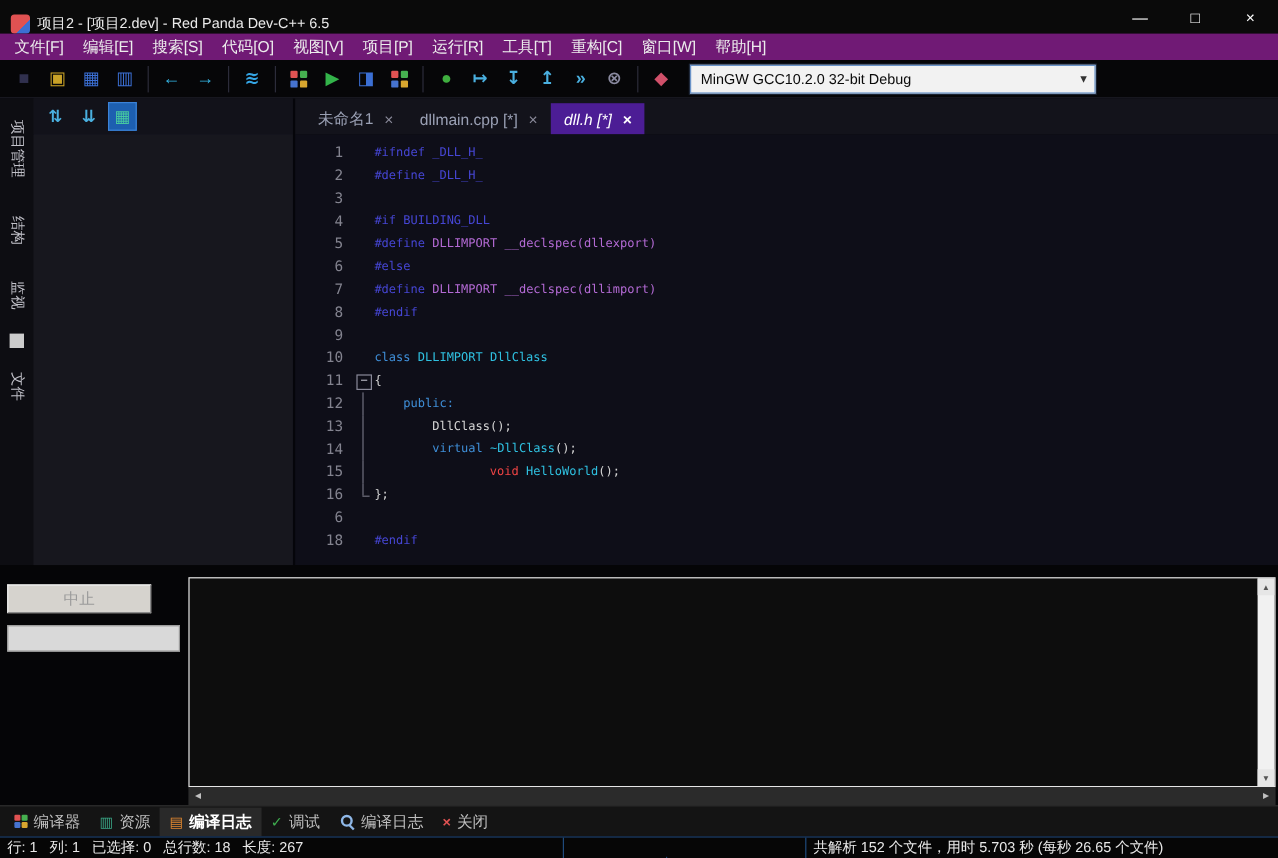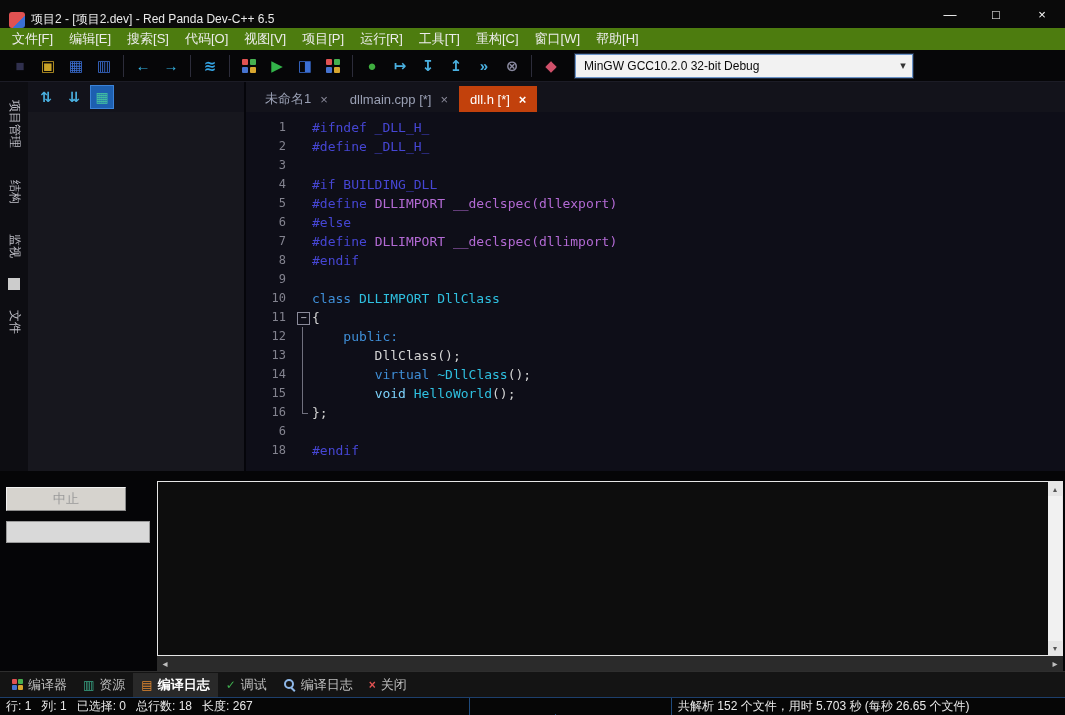--- a/index.html
+++ b/index.html
@@ -9,21 +9,21 @@
 
   
   .titlebar { height:28px; background:#0a0a0a; display:flex; align-items:flex-end; flex:none; }
   .app-icon { width:16px; height:16px; margin:0 6px 0 9px; border-radius:3px;
               background:linear-gradient(135deg,#e05252 0 62%,#3b6fd4 62% 100%); flex:none; }
   .title-text { color:#eaeaea; font-size:12px; }
   .win-controls { margin-left:auto; display:flex; height:100%; }
   .win-btn { width:46px; height:100%; color:#fff; font-size:13px; display:flex; align-items:center; justify-content:center; }
 
   
-  .menubar { height:22px; background:#4d7c0f; display:flex; align-items:center; padding-left:4px; flex:none; }
+  .menubar { height:22px; background:#701a75; display:flex; align-items:center; padding-left:4px; flex:none; }
   .menu-item { color:#ececec; font-size:13px; padding:2px 8px; }
 
   
   .toolbar { height:32px; background:#060608; border-bottom:1px solid #1c1c26; display:flex; align-items:center; padding:0 6px; flex:none; }
   .tb-buttons { display:flex; align-items:center; }
   .tb-btn { width:26px; height:26px; display:flex; align-items:center; justify-content:center; margin:0 1px; }
   .tb-glyph { font-size:15px; font-weight:bold; line-height:1; }
   .tb-sep { width:0; height:22px; border-left:1px solid #2c2c3a; margin:0 5px; }
   .grid4 { display:grid; grid-template-columns:6px 6px; grid-template-rows:6px 6px; gap:2px; }
   .grid4 span { display:block; border-radius:1px; }
@@ -44,34 +44,34 @@
   .left-panel { width:218px; flex:none; display:flex; flex-direction:column; background:#17171e; border-right:2px solid #05050a; }
   .panel-toolbar { height:30px; display:flex; align-items:center; padding-left:4px; background:#12121a; }
   .pt-btn { width:24px; height:24px; display:flex; align-items:center; justify-content:center; margin:0 2px; }
   .pt-btn.pressed { background:#1d5fb0; border:1px solid #3b82d8; }
   .pt-glyph { font-size:14px; font-weight:bold; }
   .project-tree { flex:1; background:#17171e; }
 
   .editor-col { flex:1; display:flex; flex-direction:column; min-width:0; }
   .tabbar { height:30px; background:#13131b; display:flex; align-items:flex-end; padding-left:8px; }
   .tab { display:flex; align-items:center; gap:9px; padding:0 11px; height:26px; font-size:13px; color:#9aa0b4; }
-  .tab.active { background:#c2410c; color:#ffffff; }
+  .tab.active { background:#4c1d95; color:#ffffff;font-style:italic; }
   .tab-close { font-size:13px; color:#8a8a9a; }
   .tab.active .tab-close { color:#ffffff; font-weight:bold; }
 
   .editor { flex:1; background:#0e0e18; overflow:hidden; padding-top:6px; font-family:"DejaVu Sans Mono",monospace; }
   .code-line { display:flex; height:19px; }
   .ln { width:50px; text-align:right; padding-right:10px; color:#83838f; font-size:12px; line-height:19px; flex:none; }
   .fold { width:16px; flex:none; position:relative; }
   .fold.line::before { content:''; position:absolute; left:6px; top:0; bottom:0; border-left:1px solid #70707e; }
   .fold.corner::before { content:''; position:absolute; left:6px; top:0; height:10px; border-left:1px solid #70707e; }
   .fold.corner::after { content:''; position:absolute; left:6px; top:10px; width:6px; border-top:1px solid #70707e; }
   .fold.box::before { content:'\2212'; position:absolute; left:1px; top:4px; width:11px; height:11px; line-height:9px;
                       text-align:center; font-size:10px; color:#c0c0cc; border:1px solid #8a8a9a; background:#0e0e18; }
-  .code { white-space:pre; font-size:13px; line-height:19px; }
+  .code { white-space:pre; font-size:10px; line-height:19px; }
 
   
   .bottom-area { height:200px; flex:none; display:flex; background:#050507; }
   .bottom-left { width:157px; flex:none; padding:16px 6px 0 6px; }
   .abort-btn { width:120px; height:24px; background:#d6d3ce; border:1px solid #f2f2f2; border-right-color:#8a8a8a; border-bottom-color:#8a8a8a;
                color:#9a9a9a; font-size:13px; display:flex; align-items:center; justify-content:center; }
   .progress-field { width:144px; height:22px; margin-top:10px; background:#d9d9d9; border:1px solid #9a9a9a; }
   .log-wrap { flex:1; display:flex; flex-direction:column; padding:10px 2px 0 0; min-width:0; }
   .log-panel { flex:1; border:1px solid #e6e6e6; background:#0d0d0d; display:flex; min-height:0; }
   .log-content { flex:1; }
@@ -317,21 +317,21 @@
             <span class="code"><span style="color: rgb(212, 212, 212);">        DllClass();</span></span>
           </div>
           <div class="code-line">
             <span class="ln">14</span>
             <span class="fold line"></span>
             <span class="code"><span style="color: rgb(212, 212, 212);">        </span><span style="color: rgb(63, 143, 216);">virtual </span><span style="color: rgb(47, 192, 224);">~DllClass</span><span style="color: rgb(212, 212, 212);">();</span></span>
           </div>
           <div class="code-line">
             <span class="ln">15</span>
             <span class="fold line"></span>
-            <span class="code"><span style="color: rgb(212, 212, 212);">        </span><span style="color: #7dd3fc;">void </span><span style="color: rgb(47, 192, 224);">HelloWorld</span><span style="color: rgb(212, 212, 212);">();</span></span>
+            <span class="code"><span style="color: rgb(212, 212, 212);">        </span><span style="color: #ef4444; margin-left: 48px;">void </span><span style="color: rgb(47, 192, 224);">HelloWorld</span><span style="color: rgb(212, 212, 212);">();</span></span>
           </div>
           <div class="code-line">
             <span class="ln">16</span>
             <span class="fold corner"></span>
             <span class="code"><span style="color: rgb(212, 212, 212);">};</span></span>
           </div>
           <div class="code-line">
             <span class="ln">6</span>
             <span class="fold"></span>
             <span class="code"></span>

